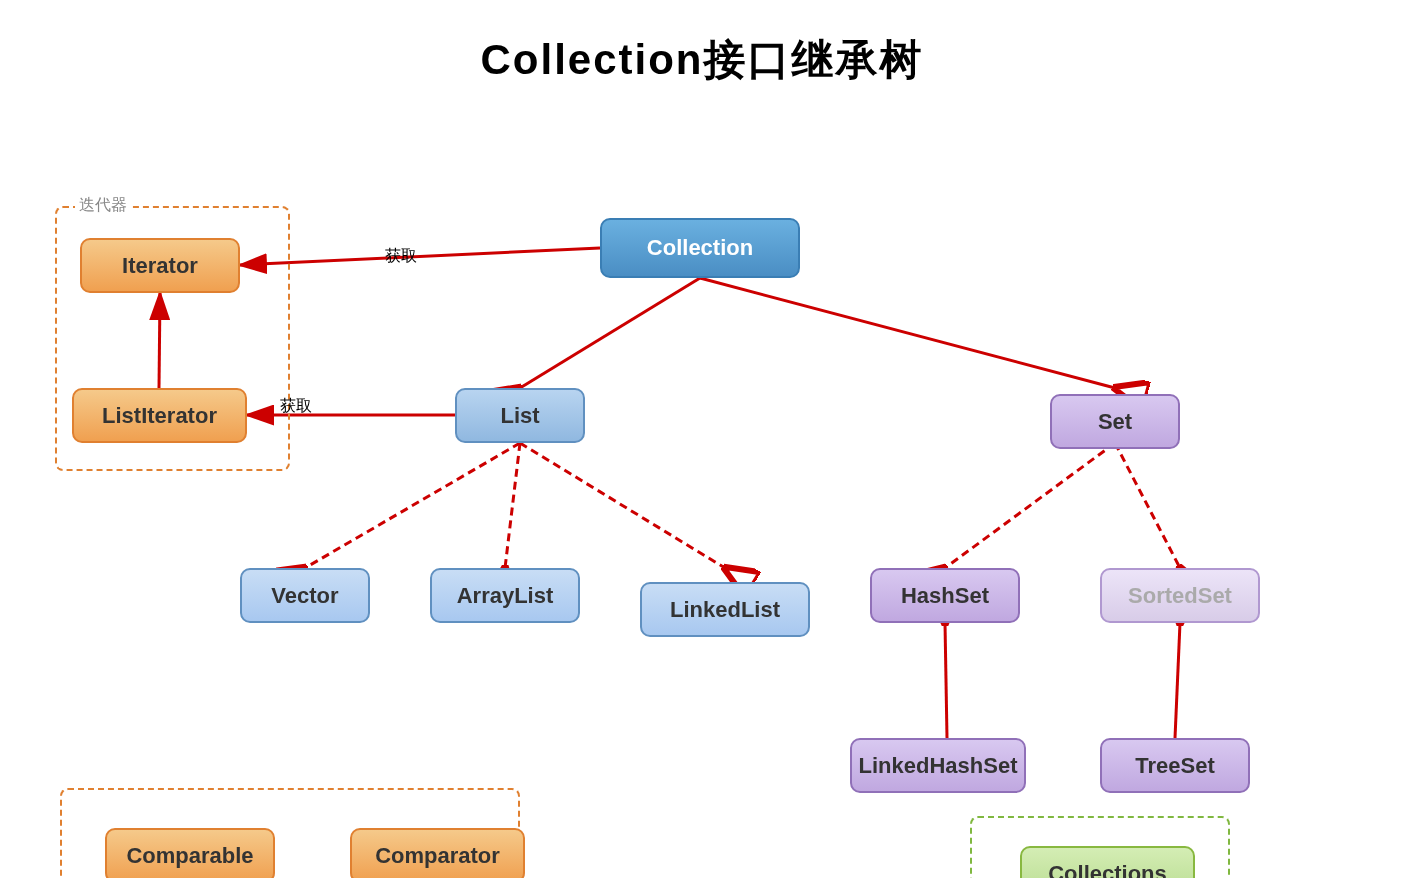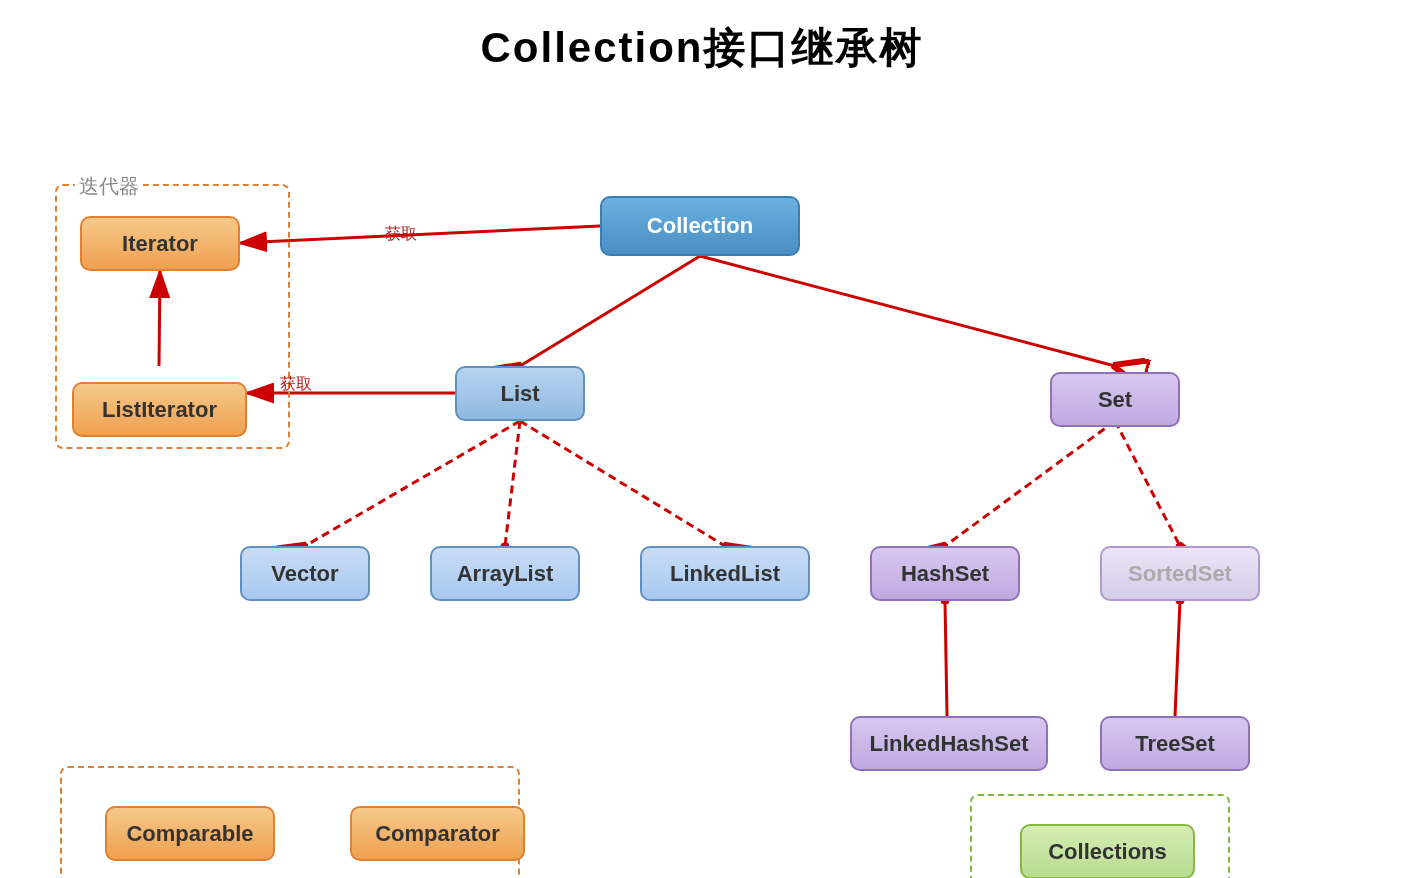--- a/index.html
+++ b/index.html
@@ -9,21 +9,22 @@
       width: 1404px;
       height: 878px;
       overflow: hidden;
       position: relative;
     }
 
     .page-title {
       text-align: center;
       font-size: 42px;
       font-weight: bold;
-      padding-top: 20px;
+      padding-top: 32px;
+      margin-bottom: 10px;
       letter-spacing: 2px;
     }
 
     .diagram-container {
       position: relative;
       width: 1404px;
       height: 820px;
     }
 
     
@@ -60,21 +61,20 @@
     }
 
     .node-listiterator {
       background: linear-gradient(to bottom, #f5c98a, #f0a050);
       color: #333;
       border: 2px solid #e08030;
       width: 175px;
       height: 55px;
       left: 72px;
       top: 290px;
-      margin-top: 16px;
     }
 
     .node-list {
       background: linear-gradient(to bottom, #b8d4f0, #90b8e0);
       color: #333;
       border: 2px solid #6090c0;
       width: 130px;
       height: 55px;
       left: 455px;
       top: 290px;
@@ -110,21 +110,21 @@
       top: 470px;
     }
 
     .node-linkedlist {
       background: linear-gradient(to bottom, #c8ddf5, #a8c8f0);
       color: #333;
       border: 2px solid #6090c0;
       width: 170px;
       height: 55px;
       left: 640px;
-      top: 470px;
+      top: 484px;
     }
 
     .node-hashset {
       background: linear-gradient(to bottom, #d8c8f0, #c0a8e0);
       color: #333;
       border: 2px solid #9070b8;
       width: 150px;
       height: 55px;
       left: 870px;
       top: 470px;
@@ -137,21 +137,21 @@
       width: 160px;
       height: 55px;
       left: 1100px;
       top: 470px;
     }
 
     .node-linkedhashset {
       background: linear-gradient(to bottom, #d8c8f0, #c0a8e0);
       color: #333;
       border: 2px solid #9070b8;
-      width: 198px;
+      width: 176px;
       height: 55px;
       left: 850px;
       top: 640px;
     }
 
     .node-treeset {
       background: linear-gradient(to bottom, #d8c8f0, #c0a8e0);
       color: #333;
       border: 2px solid #9070b8;
       width: 150px;
@@ -217,36 +217,36 @@
       border: 2px dashed #80b840;
       left: 970px;
       top: 718px;
       width: 260px;
       height: 130px;
     }
 
     
     .box-label {
       position: absolute;
-      font-size: 20px;
+      font-size: 16px;
       color: #888;
       background: #fff;
       padding: 0 4px;
     }
 
     .label-iterator {
       left: 75px;
       top: 97px;
     }
 
     
     .arrow-label {
       position: absolute;
       font-size: 16px;
-      color: #b91c1c;
+      color: #000000;
     }
 
     .label-get-iterator {
       left: 385px;
       top: 148px;
     }
 
     .label-get-listiterator {
       left: 280px;
       top: 298px;

